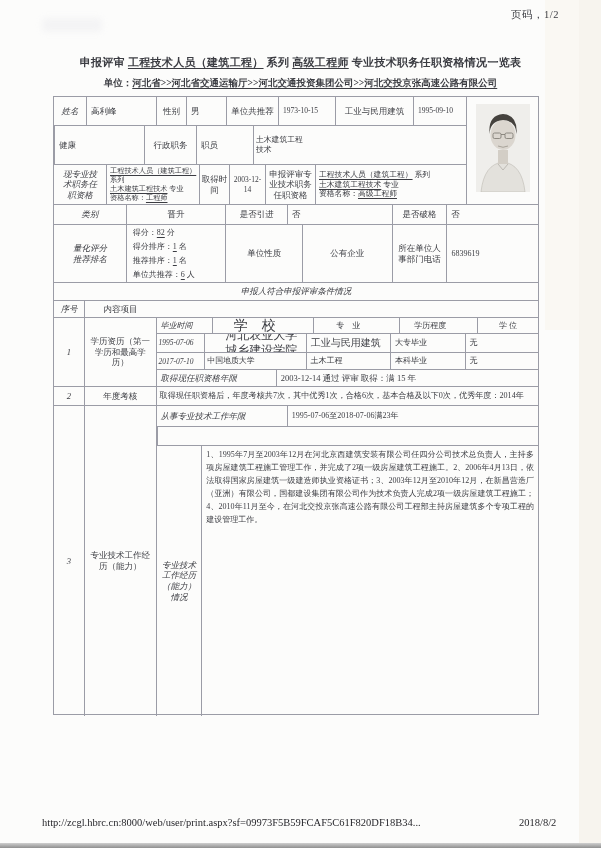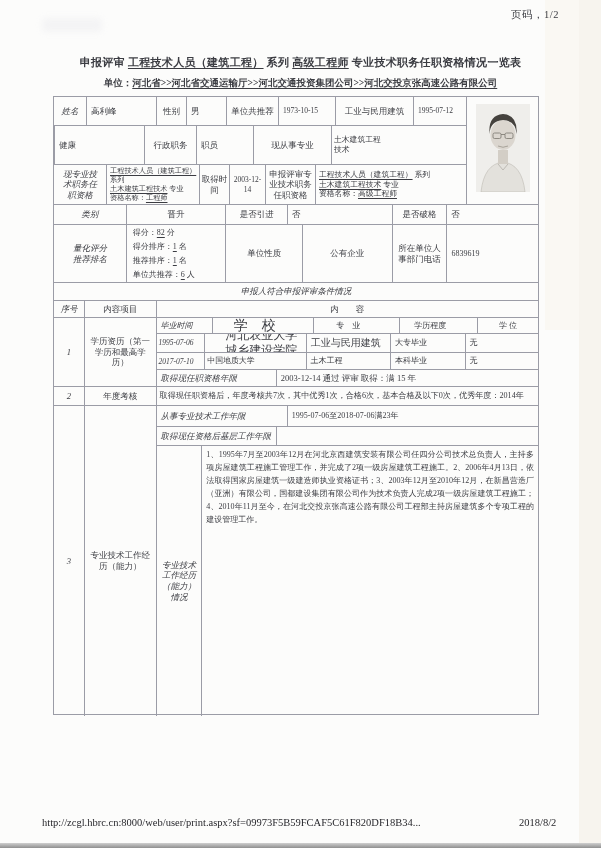--- a/index.html
+++ b/index.html
@@ -78,27 +78,26 @@
     <div class="toprows">
       <div class="rows">
         <div class="tr rowA first">
           <div class="td first lab" style="width:32px">姓名</div>
           <div class="td val" style="width:70px">高利峰</div>
           <div class="td lab" style="width:30px">性别</div>
           <div class="td val" style="width:40px">男</div>
           <div class="td lab" style="width:52px">单位共推荐</div>
           <div class="td val small" style="width:57px">1973-10-15</div>
           <div class="td lab" style="width:78px">工业与民用建筑</div>
-          <div class="td val small" style="width:53px">1995-07-12</div>
+          <div class="td val small" style="width:53px">1995-09-10</div>
         </div>
         <div class="tr rowB">
           <div class="td val" style="width:90px">健康</div>
           <div class="td lab" style="width:52px">行政职务</div>
           <div class="td val" style="width:57px">职员</div>
-          <div class="td lab" style="width:78px">现从事专业</div>
           <div class="td val" style="width:53px;font-size:7.8px;padding-left:2px">土木建筑工程技术</div>
         </div>
         <div class="tr rowC">
           <div class="td first lab" style="width:52px;padding:0 6px">现专业技术职务任职资格</div>
           <div class="td qual-content" style="width:93px;font-size:7.2px">
             <div><span class="u">工程技术人员（建筑工程）</span></div>
             <div><span>系列</span></div>
             <div><span class="u">土木建筑工程技术</span><span> 专业</span></div>
             <div><span>资格名称：</span><span class="u">工程师</span></div>
           </div>
@@ -151,21 +150,20 @@
       <div class="td val" style="width:92px;font-size:8px">6839619</div>
     </div>
 
     <div class="tr rowF">
       <div class="td first sec-title">申报人符合申报评审条件情况</div>
     </div>
 
     <div class="tr rowG">
       <div class="td first lab" style="width:30px">序号</div>
       <div class="td lab" style="width:72px">内容项目</div>
-      <div class="td lab" style="width:384px">内　　容</div>
     </div>
 
     <div class="tr" style="height:69px">
       <div class="td first lab" style="width:30px">1</div>
       <div class="td lab" style="width:72px;padding:0 4px">学历资历（第一学历和最高学历）</div>
       <div class="td subrows">
         <div class="subtr first" style="height:15px">
           <div class="td first lab" style="width:48px;font-size:8px">毕业时间</div>
           <div class="td lab" style="width:102px;font-size:14px">学　校</div>
           <div class="td lab" style="width:85px;font-size:8px">专　业</div>
@@ -201,21 +199,20 @@
 
     <div class="tr" style="height:311px">
       <div class="td first lab" style="width:30px">3</div>
       <div class="td lab" style="width:72px;padding:0 2px">专业技术工作经历（能力）</div>
       <div class="td subrows">
         <div class="subtr first" style="height:20px">
           <div class="td first val" style="width:120px">从事专业技术工作年限</div>
           <div class="td val" style="width:264px;font-size:8px">1995-07-06至2018-07-06满23年</div>
         </div>
         <div class="subtr" style="height:19px">
-          <div class="td first val" style="width:120px">取得现任资格后基层工作年限</div>
           <div class="td val" style="width:264px"></div>
         </div>
         <div class="subtr" style="flex:1">
           <div class="td first lab" style="width:45px;padding:0 3px">专业技术工作经历（能力）情况</div>
           <div class="td" style="width:339px">
             <div class="exp-text">1、1995年7月至2003年12月在河北京西建筑安装有限公司任四分公司技术总负责人，主持多项房屋建筑工程施工管理工作，并完成了2项一级房屋建筑工程施工。2、2006年4月13日，依法取得国家房屋建筑一级建造师执业资格证书；3、2003年12月至2010年12月，在新昌营造厂（亚洲）有限公司，国都建设集团有限公司作为技术负责人完成2项一级房屋建筑工程施工；4、2010年11月至今，在河北交投京张高速公路有限公司工程部主持房屋建筑多个专项工程的建设管理工作。</div>
           </div>
         </div>
       </div>
     </div>

